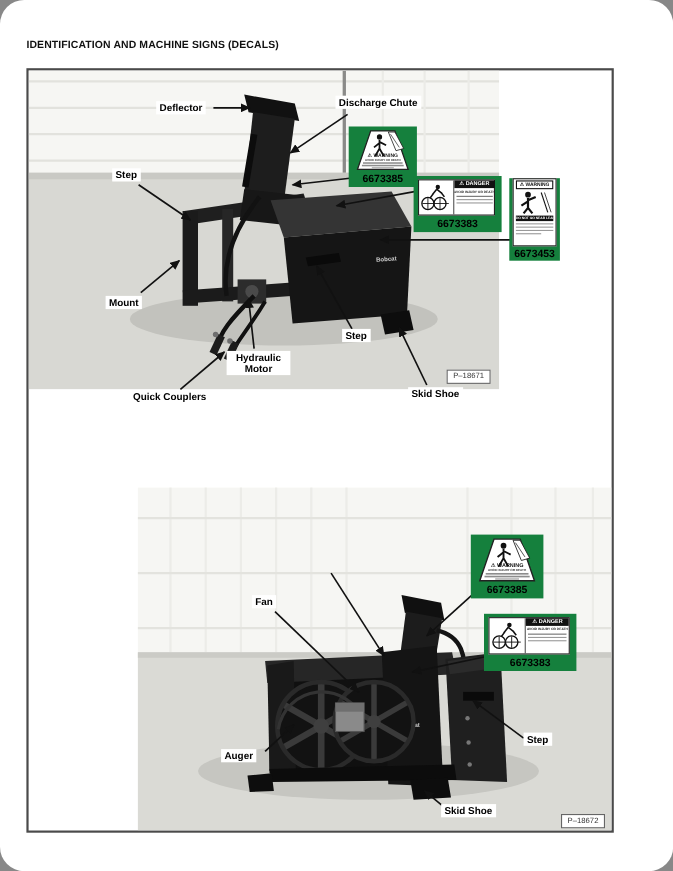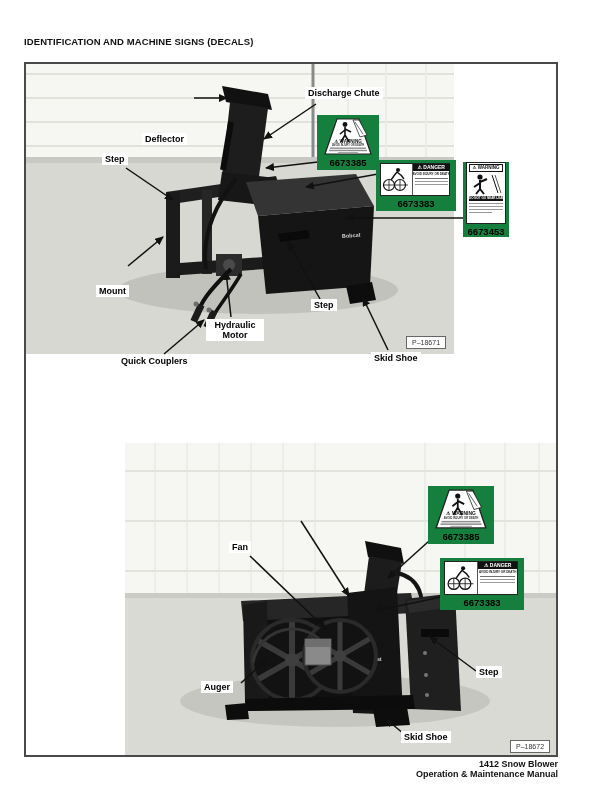--- a/index.html
+++ b/index.html
@@ -1,17 +1,17 @@
 <!DOCTYPE html>
 <html><head>
 <meta charset="utf-8">
 <style>
   html,body{margin:0;padding:0;background:#888;}
   .page{position:relative;width:612px;height:792px;background:#ffffff;overflow:hidden;
-        font-family:"Liberation Sans", sans-serif;color:#111;}
+        font-family:"Liberation Sans", sans-serif;color:#111;border-radius:22px;}
   .abs{position:absolute;}
   .heading{font-size:9.5px;font-weight:bold;letter-spacing:.1px;color:#111;white-space:nowrap;}
   .mainbox{border:2px solid #4a4a4a;background:#fff;}
   .photo{overflow:hidden;}
   .callout{position:absolute;background:#ffffff;color:#000;font-weight:bold;font-size:9px;
            line-height:10px;padding:1px 3px;white-space:nowrap;}
   .callout.center{text-align:center;}
   .pref{position:absolute;background:#fff;border:1px solid #666;color:#333;font-size:7px;
         line-height:9px;padding:1px 5px;white-space:nowrap;}
   .decal-card{position:absolute;background:#15803d;text-align:center;padding:3px 4px 2px 4px;}
@@ -187,24 +187,24 @@
       <line x1="301" y1="521" x2="349" y2="596"></line>
       <line x1="429" y1="541" x2="388" y2="578"></line>
       <line x1="441" y1="597" x2="375" y2="611"></line>
       <line x1="250" y1="556" x2="326" y2="629"></line>
       <line x1="241" y1="683" x2="267" y2="659"></line>
       <line x1="476" y1="671" x2="430" y2="637"></line>
       <line x1="404" y1="734" x2="386" y2="719"></line>
     </g>
   </svg>
 
-  <div class="callout" style="left:142px;top:92px;margin-top:41px;">Deflector</div>
+  <div class="callout" style="left:142px;top:92px;">Deflector</div>
   <div class="callout" style="left:305px;top:87px;">Discharge Chute</div>
   <div class="callout" style="left:102px;top:153px;">Step</div>
-  <div class="callout" style="left:96px;top:269px;margin-top:16px;">Mount</div>
+  <div class="callout" style="left:96px;top:269px;">Mount</div>
   <div class="callout center" style="left:206px;top:319px;width:52px;">
     <div>Hydraulic</div>
     <div>Motor</div>
   </div>
   <div class="callout" style="left:118px;top:355px;">Quick Couplers</div>
   <div class="callout" style="left:311px;top:299px;">Step</div>
   <div class="callout" style="left:371px;top:352px;">Skid Shoe</div>
   <div class="pref" style="left:406px;top:336px;">P–18671</div>
 
   <div class="decal-card" style="left:317px;top:115px;width:54px;">
@@ -301,18 +301,14 @@
         <div class="dd-header">⚠ DANGER</div>
         <div class="dd-avoid">AVOID INJURY OR DEATH</div>
         <div class="tinybar d"></div>
           <div class="tinybar"></div>
           <div class="tinybar"></div>
       </div>
     </div>
     <div class="decal-num">6673383</div>
   </div>
 
-  <div class="abs footer-right" style="right:54px;top:760px;">
-    <div>1412 Snow Blower</div>
-    <div>Operation &amp; Maintenance Manual</div>
-  </div>
 
 </div>
 
 </body></html>

